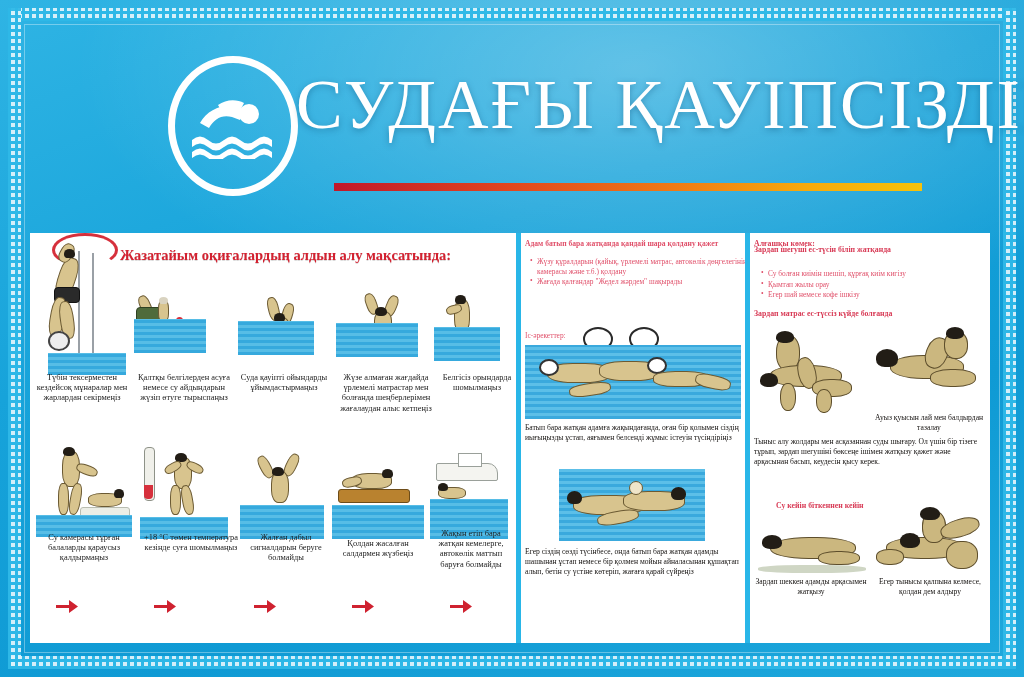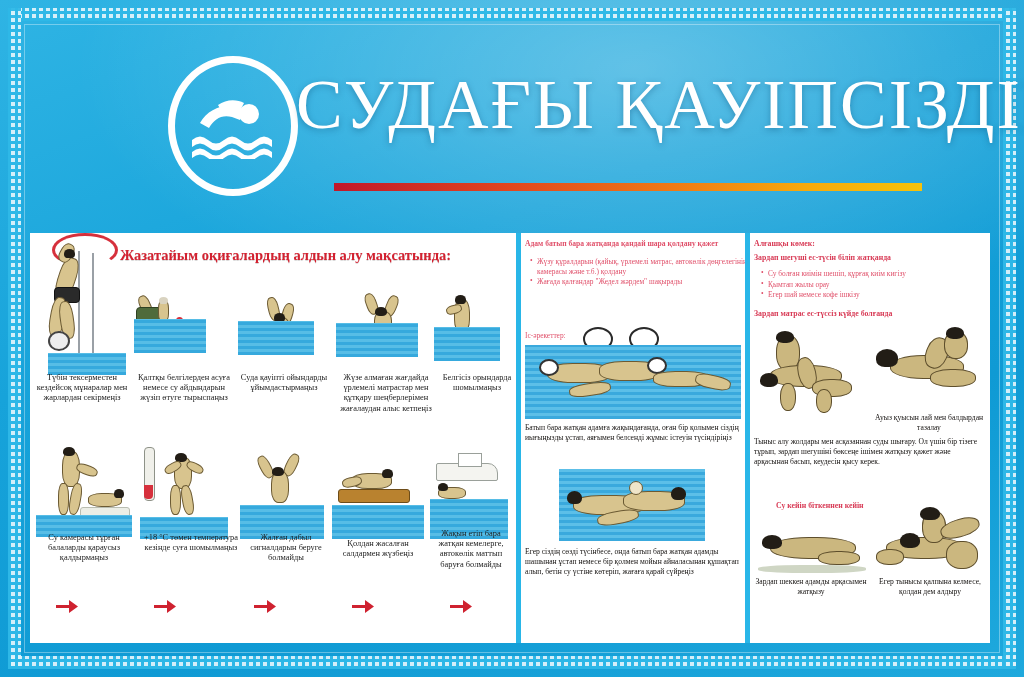--- a/index.html
+++ b/index.html
@@ -222,21 +222,21 @@
             <path d="M0 6 L13 6 L13 1 L22 7.5 L13 14 L13 9 L0 9 Z" fill="#cf2230"></path>
           </svg>
         <svg class="arrow" style="left:420px;top:366px;" viewBox="0 0 22 15">
             <path d="M0 6 L13 6 L13 1 L22 7.5 L13 14 L13 9 L0 9 Z" fill="#cf2230"></path>
           </svg>
       </div>
 
       <div class="cap" style="left:0px;top:140px;width:104px;">Түбін тексерместен кездейсоқ мұнаралар мен жарлардан секірмеңіз</div>
       <div class="cap" style="left:104px;top:140px;width:100px;">Қалтқы белгілерден асуға немесе су айдындарын жүзіп өтуге тырыспаңыз</div>
       <div class="cap" style="left:206px;top:140px;width:96px;">Суда қауіпті ойындарды ұйымдастырмаңыз</div>
-      <div class="cap" style="left:304px;top:140px;width:104px;">Жүзе алмаған жағдайда үрлемелі матрастар мен құтқару шеңберлерімен жағалаудан алыс кетпеңіз</div>
+      <div class="cap" style="left:304px;top:140px;width:104px;">Жүзе алмаған жағдайда үрлемелі матрастар мен болғанда шеңберлерімен жағалаудан алыс кетпеңіз</div>
       <div class="cap" style="left:410px;top:140px;width:74px;">Белгісіз орындарда шомылмаңыз</div>
 
       <div class="rowband" style="top:212px;height:98px;">
 
         <div class="cellwrap" style="left:6px;width:96px;height:92px;">
           <div class="pic">
             <div class="skin" style="position:absolute;left:26px;top:6px;width:16px;height:34px;"></div>
             <div class="hair" style="position:absolute;left:27px;top:2px;width:12px;height:9px;"></div>
             <div class="skin" style="position:absolute;left:40px;top:20px;width:20px;height:8px;transform:rotate(20deg);"></div>
             <div class="skin" style="position:absolute;left:22px;top:38px;width:9px;height:30px;"></div>
@@ -334,21 +334,21 @@
         <div class="hair" style="position:absolute;left:112px;top:18px;width:15px;height:13px;"></div>
         <div class="skin" style="position:absolute;left:38px;top:42px;width:40px;height:11px;transform:rotate(-10deg);"></div>
         <div style="position:absolute;left:70px;top:12px;width:12px;height:12px;border-radius:50%;background:#efe5c9;border:1px solid #6b5a33;"></div>
       </div>
 
       <div class="mblack" style="position:absolute;left:4px;top:314px;width:216px;">Егер сіздің сөзді түсінбесе, онда батып бара жатқан адамды шашынан ұстап немесе бір қолмен мойын айналасынан құшақтап алып, бетін су үстіне көтеріп, жағаға қарай сүйреңіз</div>
     </div>
 
     <div class="colR">
       <div class="rhead" style="position:absolute;left:4px;top:6px;">Алғашқы көмек:</div>
-      <div class="rhead" style="position:absolute;left:4px;top:20px;width:232px;">Зардап шегуші ес-түсін біліп жатқанда</div>
+      <div class="rhead" style="position:absolute;left:4px;top:12px;width:232px;">Зардап шегуші ес-түсін біліп жатқанда</div>
 
       <ul class="bul mtext" style="position:absolute;left:6px;top:34px;width:230px;">
         <li>Су болған киімін шешіп, құрғақ киім кигізу</li>
         <li>Қымтап жылы орау</li>
         <li>Егер шай немесе кофе ішкізу</li>
       </ul>
 
       <div class="rhead" style="position:absolute;left:4px;top:76px;width:232px;">Зардап матрас ес-түссіз күйде болғанда</div>
 
       <div style="position:absolute;left:120px;top:92px;width:112px;height:78px;">

